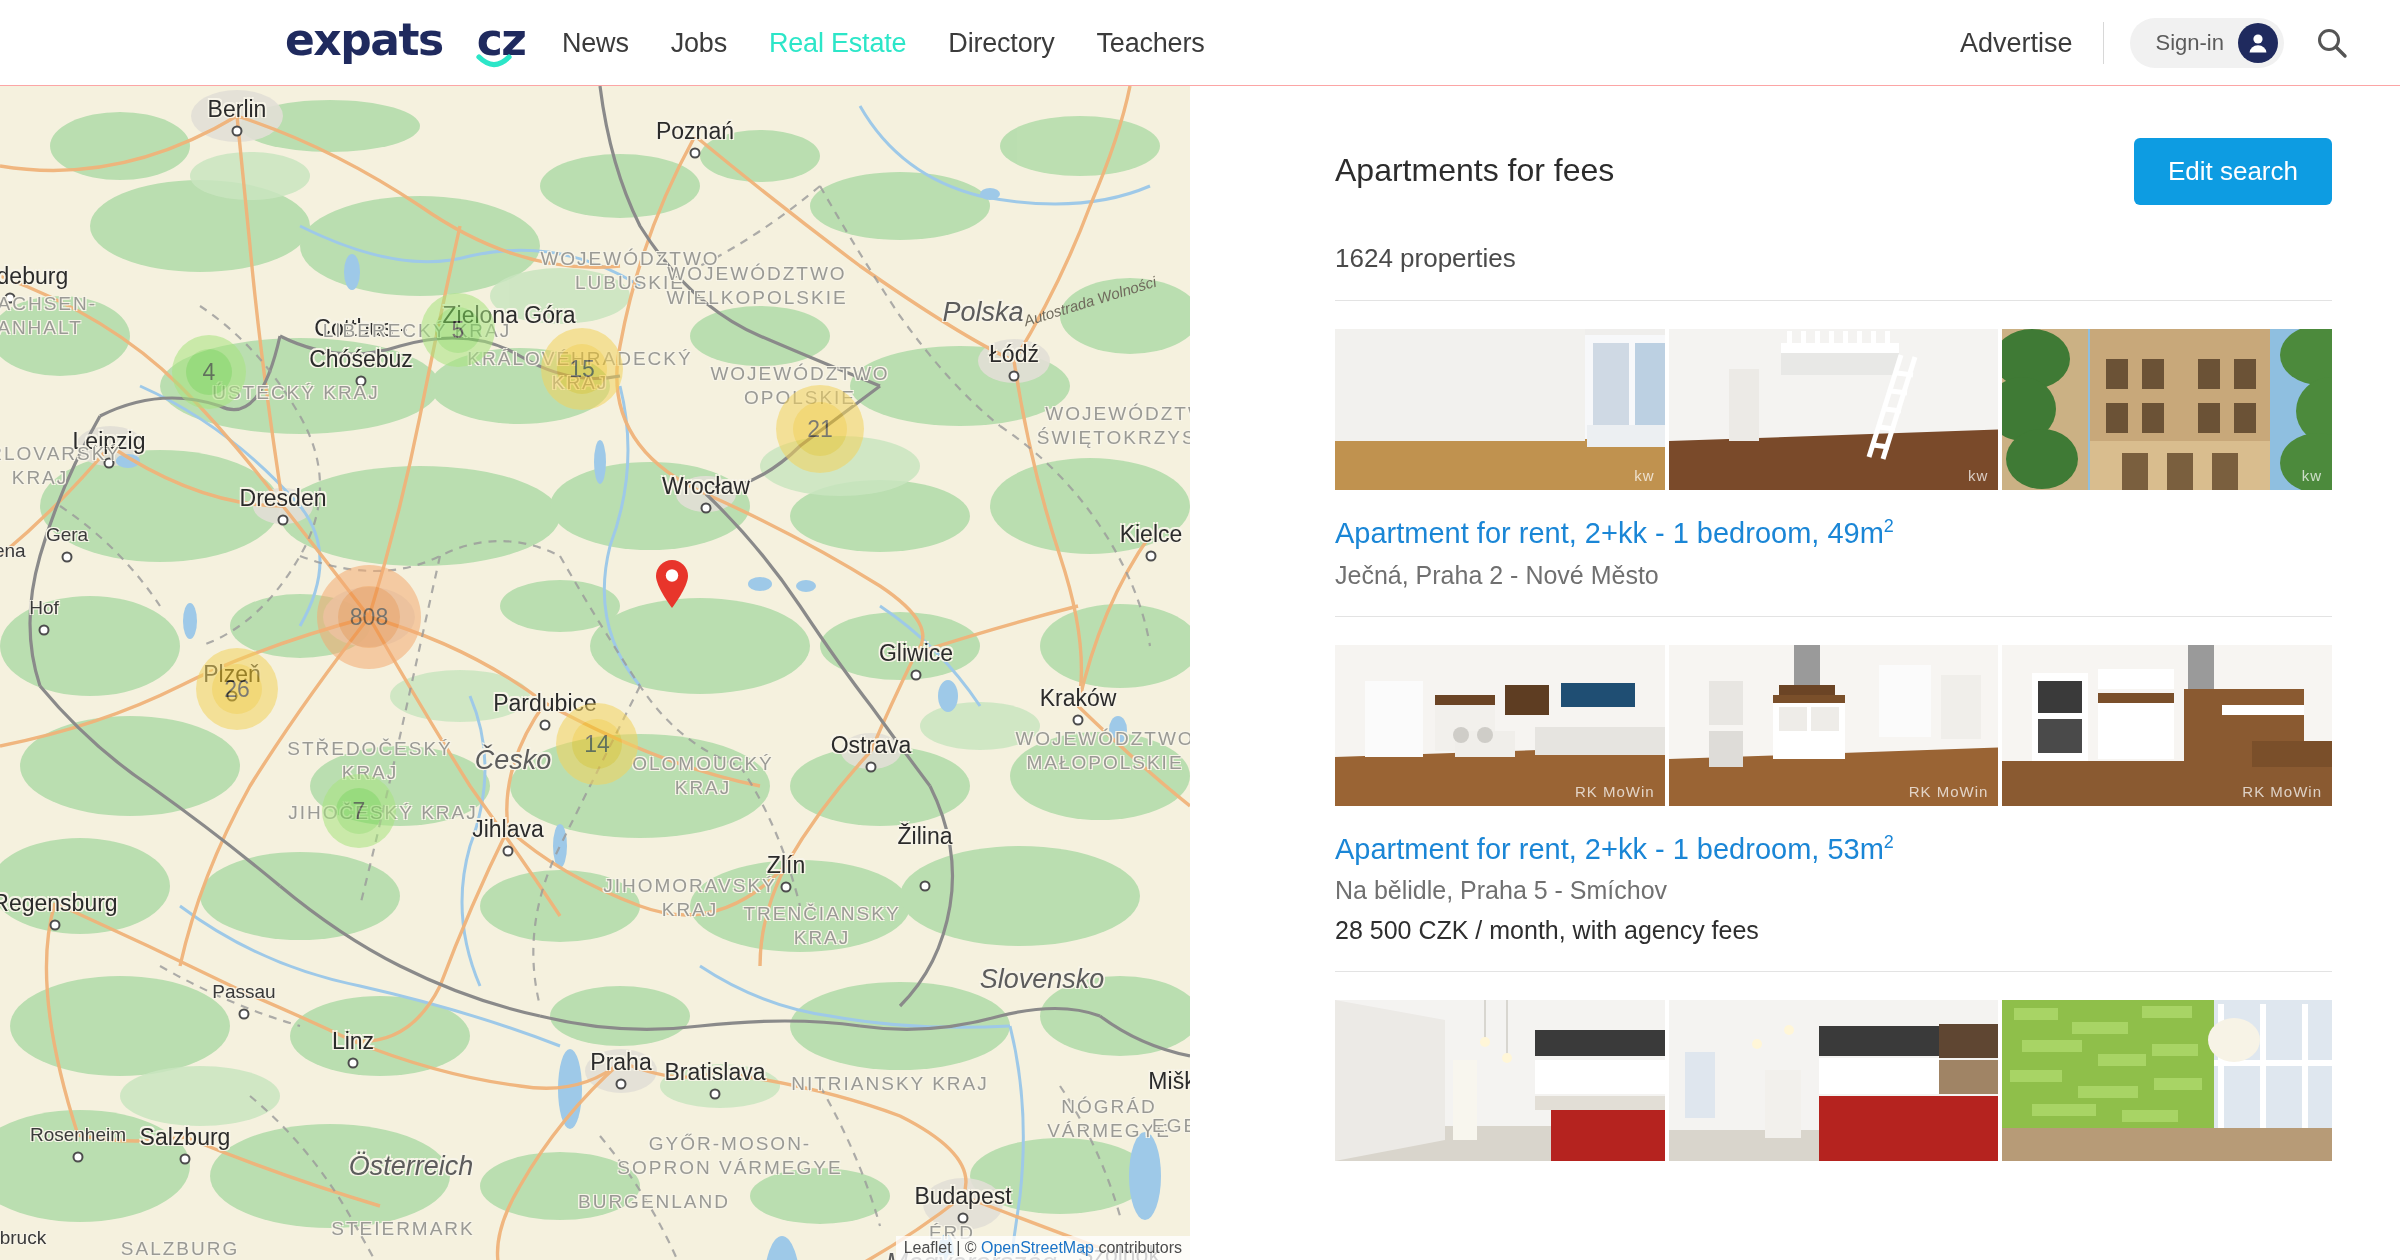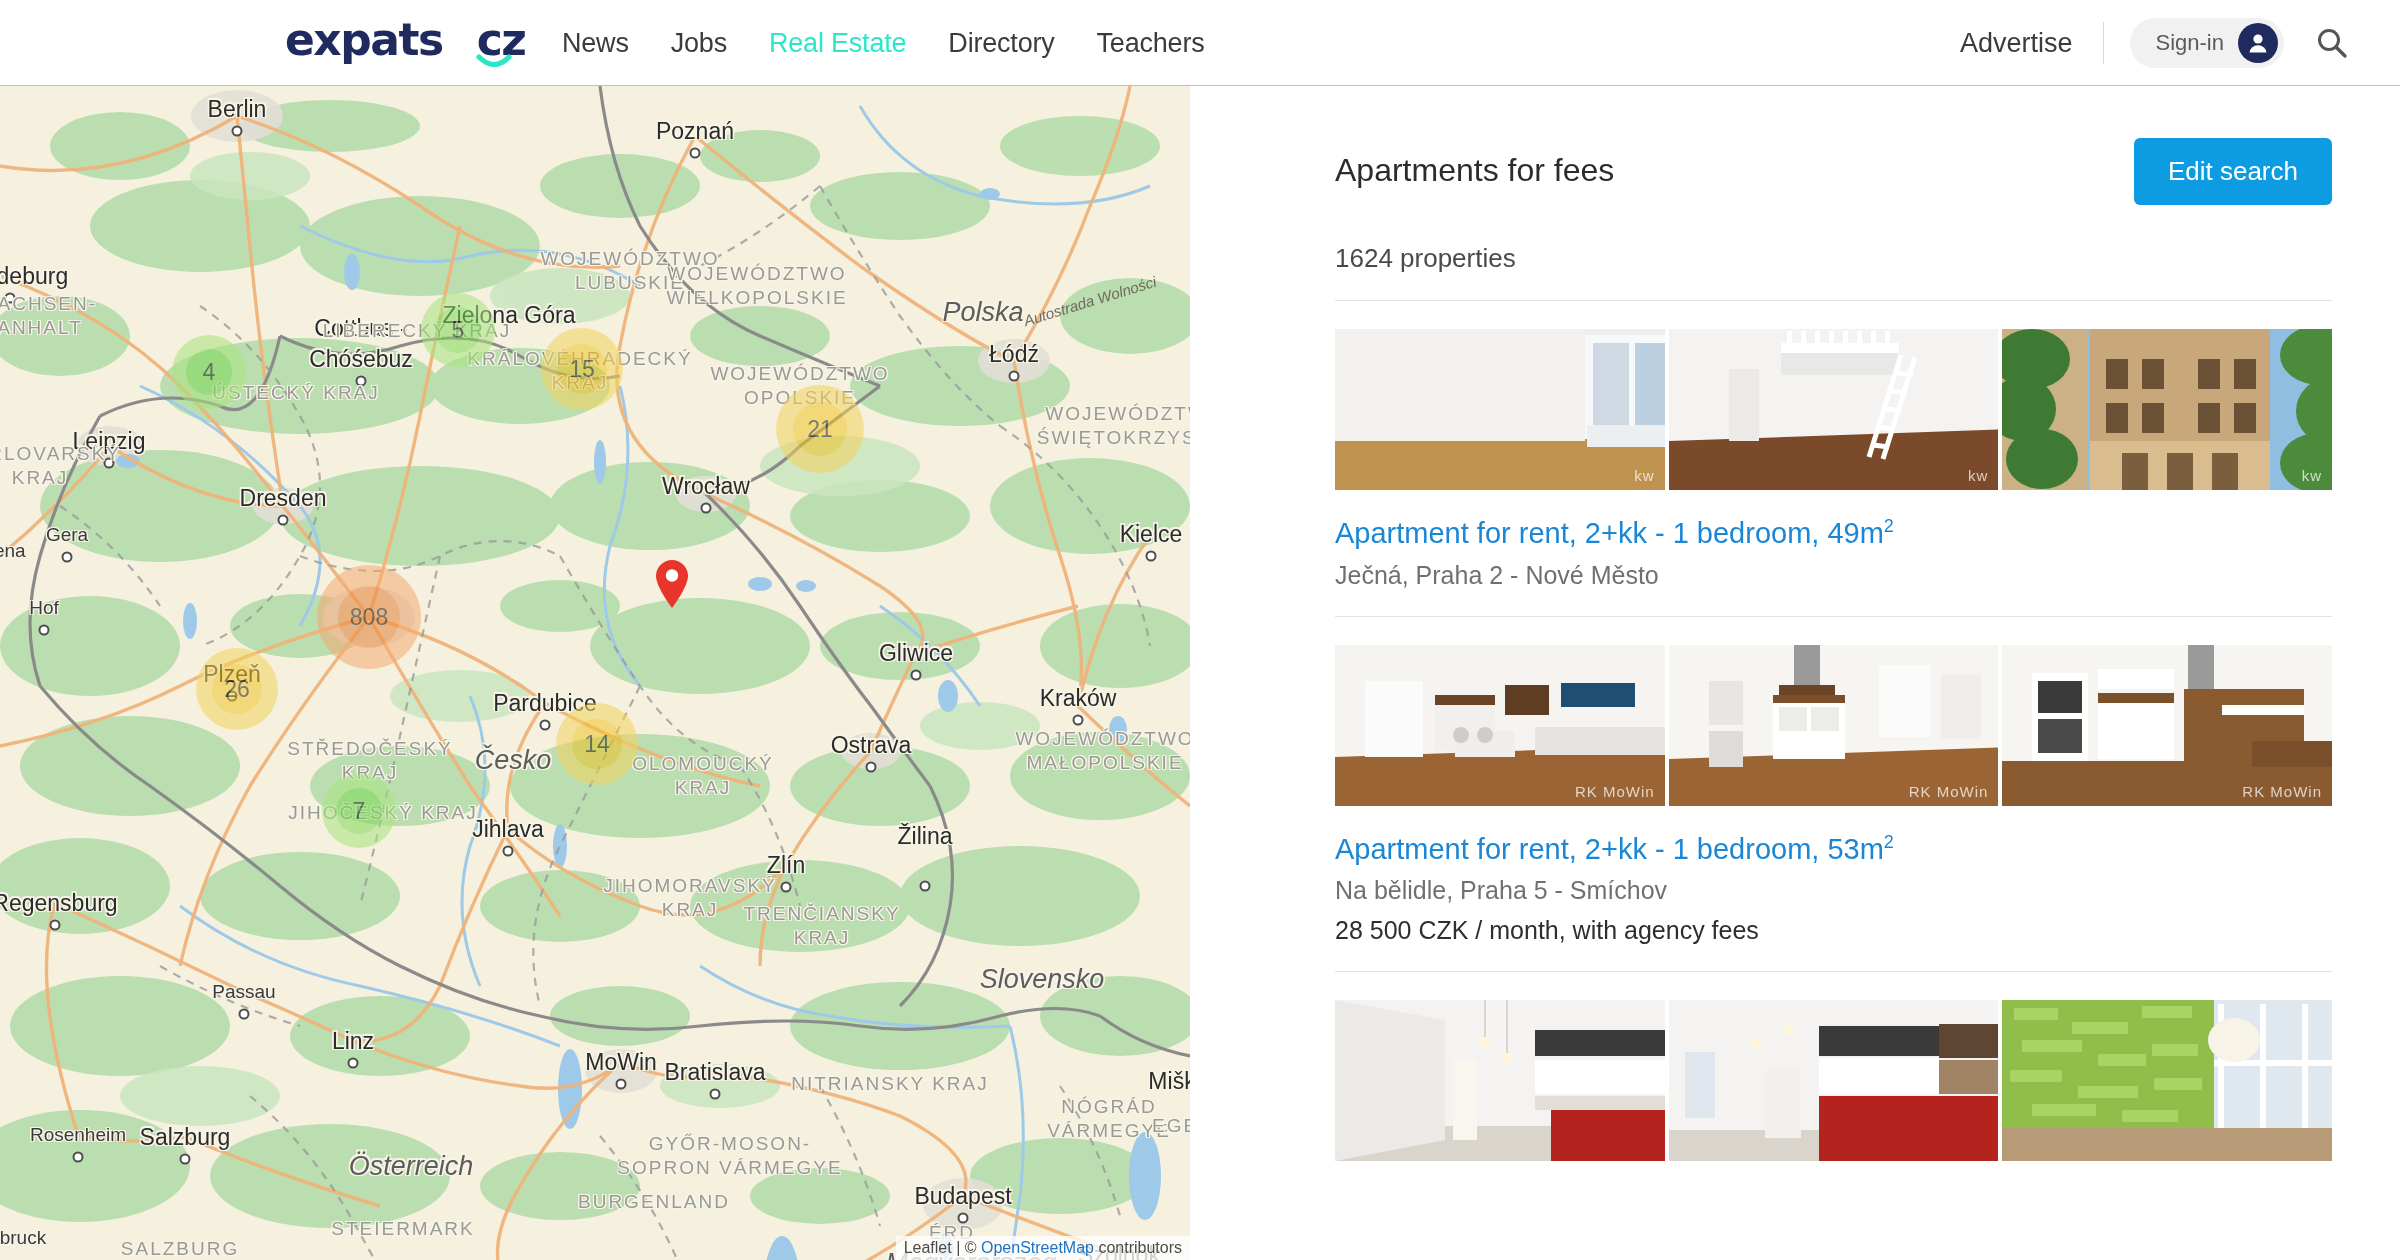--- a/index.html
+++ b/index.html
@@ -465,21 +465,21 @@
       <div class="maplabel lbl-city" style="left: 786px; top: 779px;">Zlín</div>
       <div class="citydot" style="left: 786px; top: 801px;"></div>
       <div class="maplabel lbl-city" style="left: 925px; top: 750px;">Žilina</div>
       <div class="citydot" style="left: 925px; top: 800px;"></div>
       <div class="maplabel lbl-city" style="left: 55px; top: 817px;">Regensburg</div>
       <div class="citydot" style="left: 55px; top: 839px;"></div>
       <div class="maplabel lbl-city-sm" style="left: 244px; top: 906px;">Passau</div>
       <div class="citydot" style="left: 244px; top: 928px;"></div>
       <div class="maplabel lbl-city" style="left: 353px; top: 955px;">Linz</div>
       <div class="citydot" style="left: 353px; top: 977px;"></div>
-      <div class="maplabel lbl-city" style="left: 621px; top: 976px;">MoWin</div>
+      <div class="maplabel lbl-city" style="left: 621px; top: 976px;">Praha</div>
       <div class="citydot" style="left: 621px; top: 998px;"></div>
       <div class="maplabel lbl-city" style="left: 715px; top: 986px;">Bratislava</div>
       <div class="citydot" style="left: 715px; top: 1008px;"></div>
       <div class="maplabel lbl-country" style="left: 1042px; top: 893px;">Slovensko</div>
       <div class="maplabel lbl-city" style="left: 1172px; top: 995px;">Mišk</div>
       <div class="maplabel lbl-city-sm" style="left: 78px; top: 1049px;">Rosenheim</div>
       <div class="citydot" style="left: 78px; top: 1071px;"></div>
       <div class="maplabel lbl-city" style="left: 185px; top: 1051px;">Salzburg</div>
       <div class="citydot" style="left: 185px; top: 1073px;"></div>
       <div class="maplabel lbl-country" style="left: 411px; top: 1080px;">Österreich</div>

